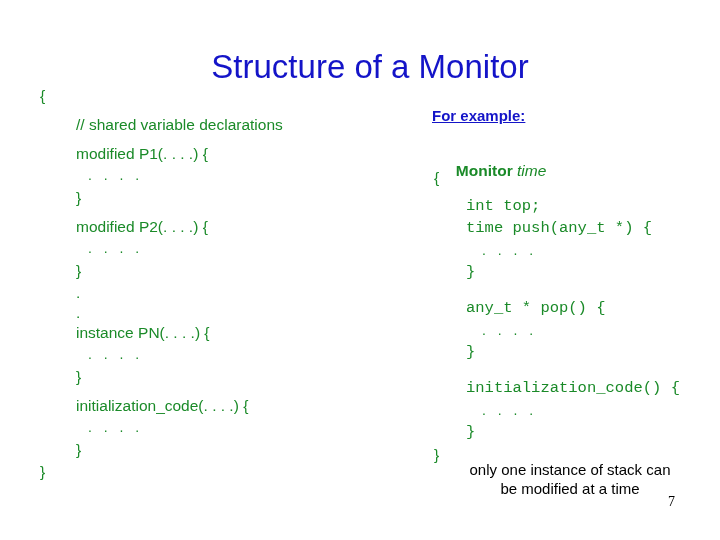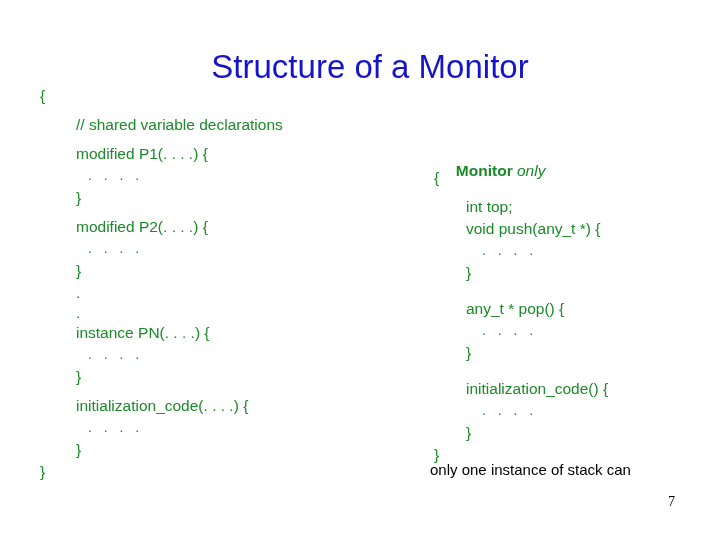--- a/index.html
+++ b/index.html
@@ -64,21 +64,21 @@
   }
 
   
   .gap-s { height: 7px; }
   .gap-m { height: 14px; }
 
   .ln   { height: 22px; }
   .ln-t { height: 20px; }
 
   .indent1 { padding-left: 40px; }
-  .indent2 { padding-left: 36px; }
+  .indent2 { padding-left: 36px; font-family: Liberation Mono, monospace; }
   .indent3 { padding-left: 52px; }
   .indent0 { padding-left: 4px; }
 
   .dots {
     letter-spacing: 4px;
     font-size: 14px;
   }
 
   
   .for-example {
@@ -98,21 +98,21 @@
     position: absolute;
     left: 430px;
     top: 460px;
     width: 280px;
     font-family: "Liberation Sans", sans-serif;
     font-size: 15px;
     font-weight: 400;
     color: #000000;
     line-height: 19px;
   }
-  .caption-line { white-space: pre; }
+  .caption-line { white-space: pre; text-align: center; }
 
   
   .page-number {
     position: absolute;
     left: 668px;
     top: 494px;
     font-family: "Liberation Serif", serif;
     font-size: 14px;
     color: #000000;
   }
@@ -143,43 +143,45 @@
     <div class="code-line ln indent1">instance PN(. . . .) {</div>
     <div class="code-line ln indent3 dots">. . . .</div>
     <div class="code-line ln indent1">}</div>
     <div class="gap-s"></div>
     <div class="code-line ln indent1">initialization_code(. . . .) {</div>
     <div class="code-line ln indent3 dots">. . . .</div>
     <div class="code-line ln indent1">}</div>
     <div class="code-line ln indent0">}</div>
   </div>
 
+  <div class="for-example">For example:</div>
 
   <div id="right-col" class="code-col">
 
     <div class="code-line ln">
-      <span class="kw-word">Monitor</span><span> </span><span class="it-word">only</span>
+      <span class="kw-word">Monitor</span><span> </span><span class="it-word">time</span>
     </div>
 
     <div class="code-line ln indent0">{</div>
     <div class="gap-s"></div>
     <div class="code-line ln indent2">int top;</div>
-    <div class="code-line ln indent2">void push(any_t *) {</div>
+    <div class="code-line ln indent2">time push(any_t *) {</div>
     <div class="code-line ln indent3 dots">. . . .</div>
     <div class="code-line ln indent2">}</div>
     <div class="gap-m"></div>
     <div class="code-line ln indent2">any_t * pop() {</div>
     <div class="code-line ln indent3 dots">. . . .</div>
     <div class="code-line ln indent2">}</div>
     <div class="gap-m"></div>
     <div class="code-line ln indent2">initialization_code() {</div>
     <div class="code-line ln indent3 dots">. . . .</div>
     <div class="code-line ln indent2">}</div>
     <div class="code-line ln indent0">}</div>
   </div>
 
   <div class="caption">
     <div class="caption-line">only one instance of stack can</div>
+    <div class="caption-line">be modified at a time</div>
   </div>
 
   <div class="page-number">7</div>
 
 </div>
 
 </body></html>

